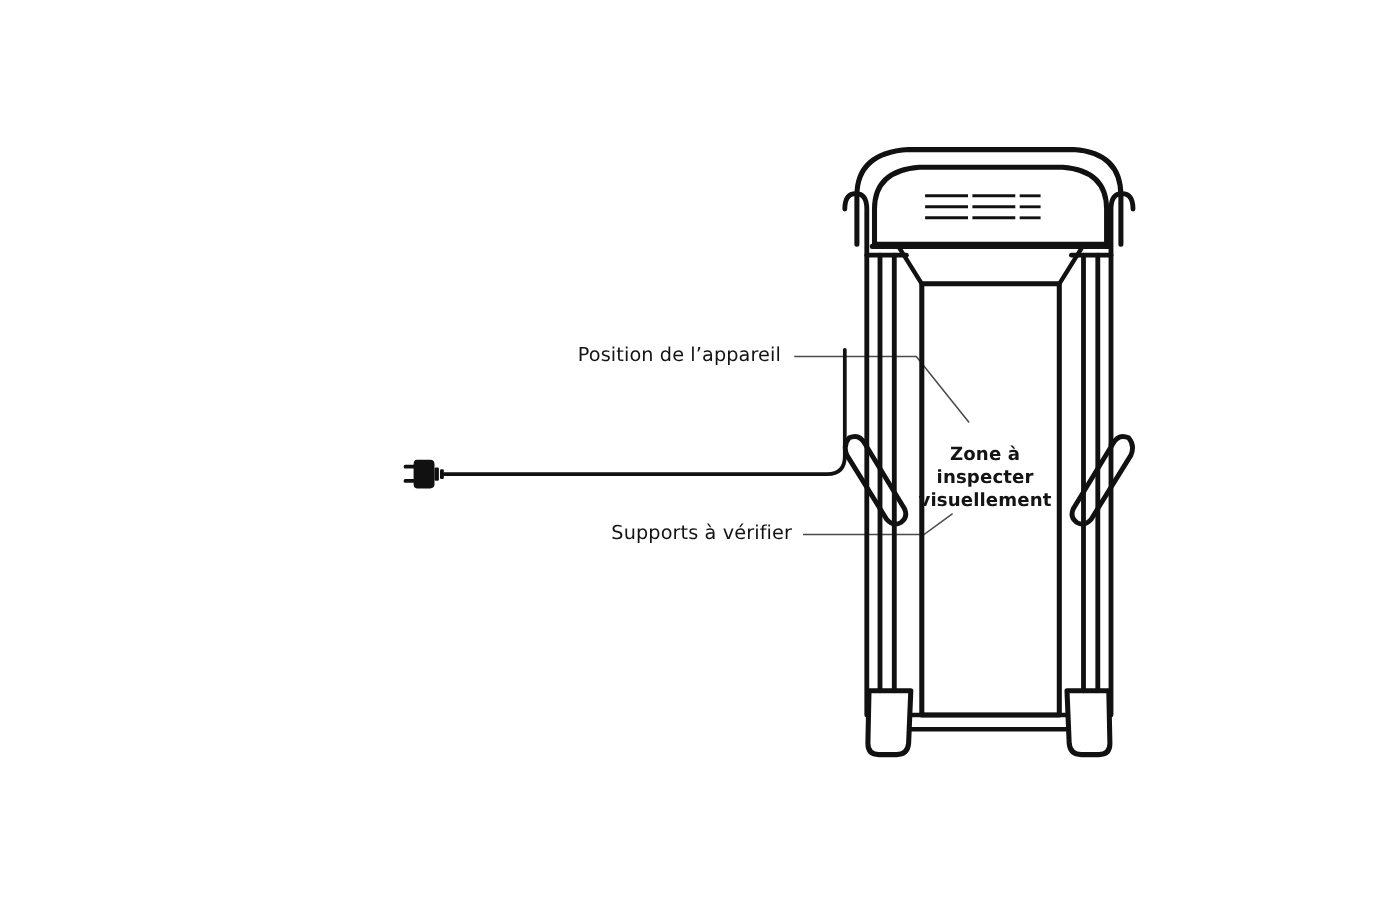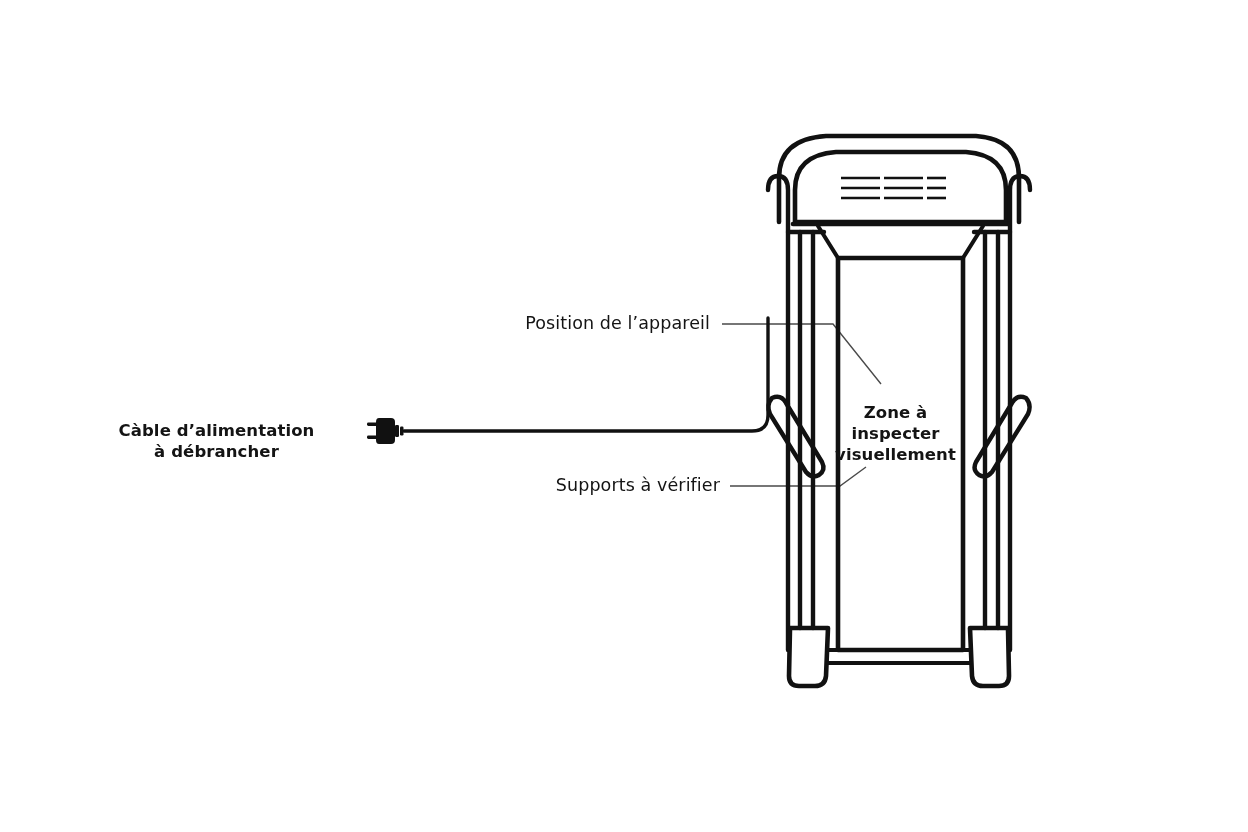--- a/index.html
+++ b/index.html
@@ -126,19 +126,18 @@
       <path stroke-width="4.6" d="M 1008 628 L 970 628 L 972 676 Q 973 686 983 686 L 999 686 Q 1009 686 1009 676 Z"></path>
 
       <line stroke-width="4.2" x1="828" y1="650" x2="970" y2="650"></line>
       <line stroke-width="4.2" x1="828" y1="663" x2="970" y2="663"></line>
 
     </g>
   </svg>
 
   <div id="label-position" class="label regular right-align">Position de l’appareil</div>
 
-  <div id="label-cable" class="label bold center-align"><span>Càble d’alimentation</span><br><span>à débrancher</span></div>
 
   <div id="label-zone" class="label bold center-align"><span>Zone à</span><br><span>inspecter</span><br><span>visuellement</span></div>
 
   <div id="label-supports" class="label regular right-align">Supports à vérifier</div>
 
 </div>
 
 </body></html>

